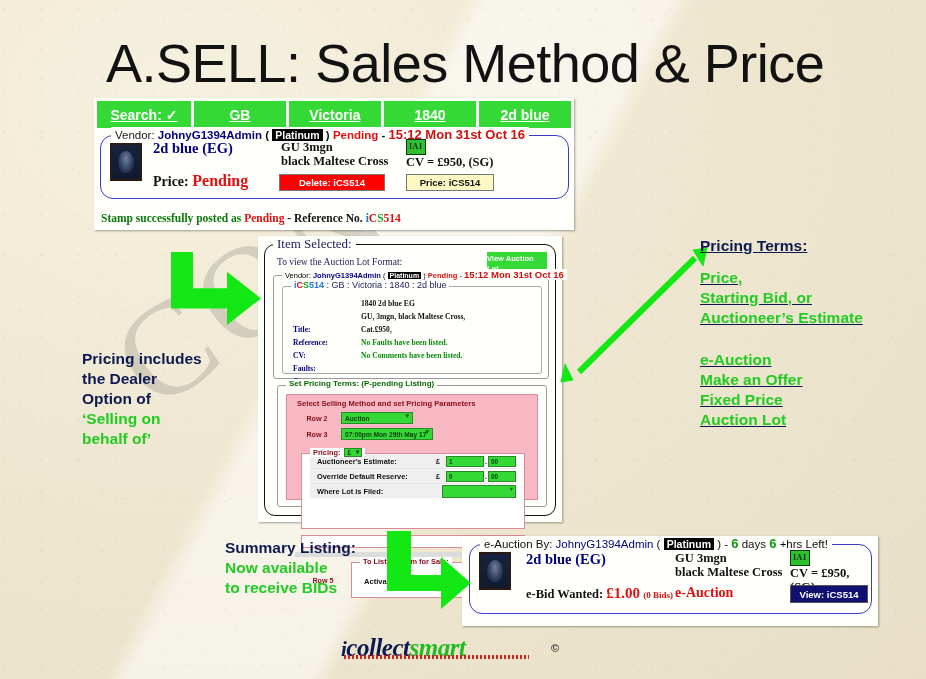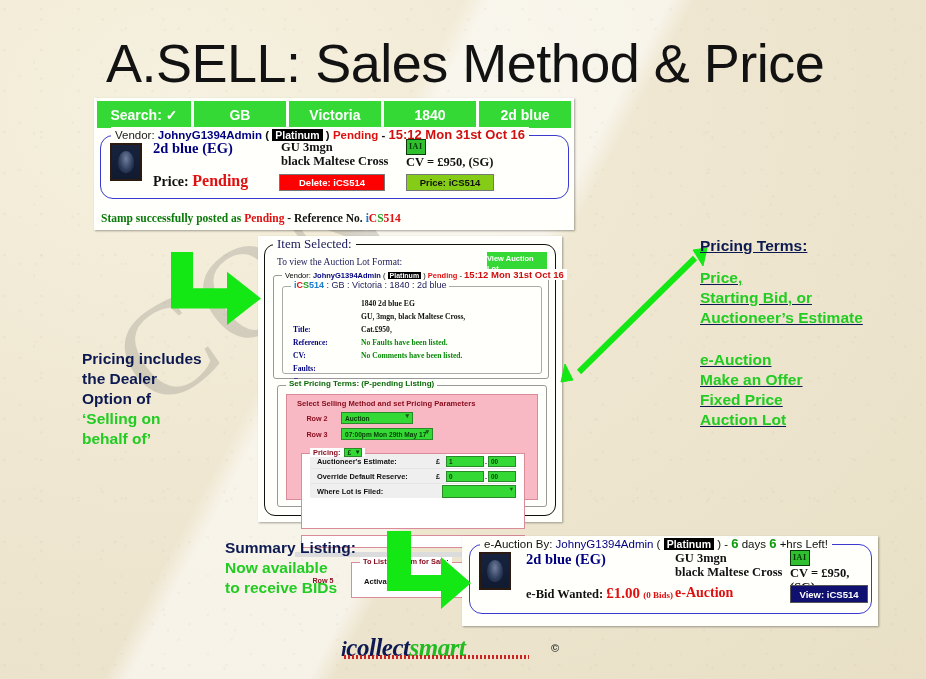--- a/index.html
+++ b/index.html
@@ -35,21 +35,21 @@
       font-family:"Liberation Sans",sans-serif;font-weight:300;
       font-size:54px;color:#121212;letter-spacing:-.5px;white-space:nowrap;}
 
   
   .panel{position:absolute;background:#fffffb;box-shadow:1px 1px 2px rgba(0,0,0,.35);}
 
   
   #topPanel{left:94px;top:98px;width:480px;height:132px;}
   .searchbar{display:flex;height:27px;margin:3px 3px 0 3px;gap:3px;}
   .searchbar .cell{flex:1;background:#35d935;color:#fff;font-weight:bold;font-size:14px;
-      display:flex;align-items:center;justify-content:center;}
+      display:flex;align-items:center;justify-content:center;text-decoration:underline;}
   .searchbar .cell.first{flex:1.02;}
 
   .itembox{position:relative;margin:7px 5px 0 6px;border:1.4px solid #3a3ad0;
       border-radius:13px;height:62px;}
   .itembox .legend{position:absolute;top:-9px;left:10px;background:#fffffb;padding:0 4px;
       font-size:11.5px;white-space:nowrap;font-weight:bold;color:#111;}
   .legend .vend{color:#1a1a1a;font-weight:normal;}
   .legend .user{color:#000080;}
   .plat{background:#000;color:#fff;padding:0 3px;font-size:10.5px;font-weight:bold;}
   .legend .pend{color:#e01010;font-weight:bold;}
@@ -68,21 +68,21 @@
   .c1b em{font-style:normal;color:#e01010;font-size:16px;}
   .c2{position:absolute;left:180px;top:4px;font-family:"Liberation Serif",serif;
       font-size:12.5px;font-weight:bold;color:#111;line-height:14px;}
   .c3{position:absolute;left:305px;top:2px;font-family:"Liberation Serif",serif;
       font-size:12.5px;font-weight:bold;color:#111;line-height:14px;}
   .iai{display:inline-block;background:#2fbf2f;color:#063a06;font-size:8px;font-weight:bold;
       padding:0 2px;border:1px solid #0a3a0a;letter-spacing:.5px;}
   .btn-del{position:absolute;left:178px;top:38px;width:104px;height:15px;background:#ff0000;
       color:#fff;font-size:9.5px;font-weight:bold;display:flex;align-items:center;
       justify-content:center;border:1px solid #777;}
-  .btn-price{position:absolute;left:305px;top:38px;width:86px;height:15px;background:#84cc16;
+  .btn-price{position:absolute;left:305px;top:38px;width:86px;height:15px;background:#fef9c3;
       color:#111;font-size:9.5px;font-weight:bold;display:flex;align-items:center;
       justify-content:center;border:1px solid #777;}
   .statusline{position:absolute;left:7px;bottom:6px;font-family:"Liberation Serif",serif;
       font-size:11.5px;font-weight:bold;color:#0a7a0a;white-space:nowrap;}
   .statusline .r{color:#e01010;}
   .statusline .k{color:#111;}
   .statusline .i{color:#1a7ad4;}
   .statusline .s{color:#22a022;}
 
   

